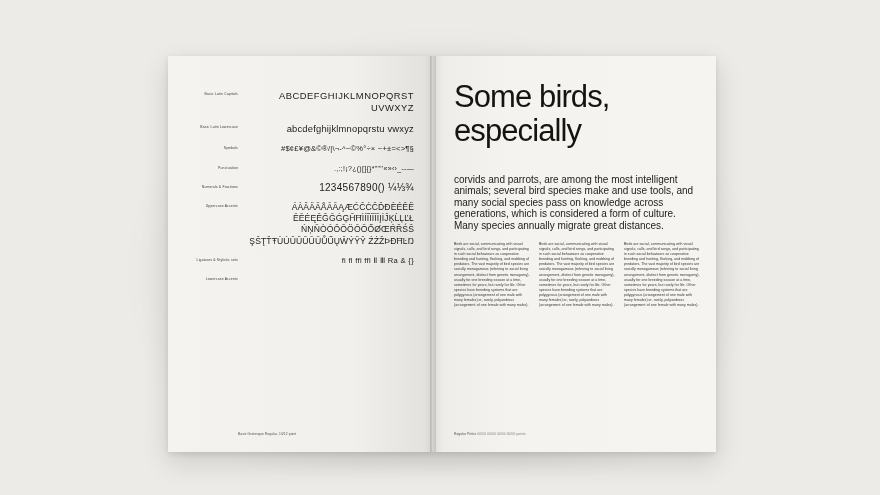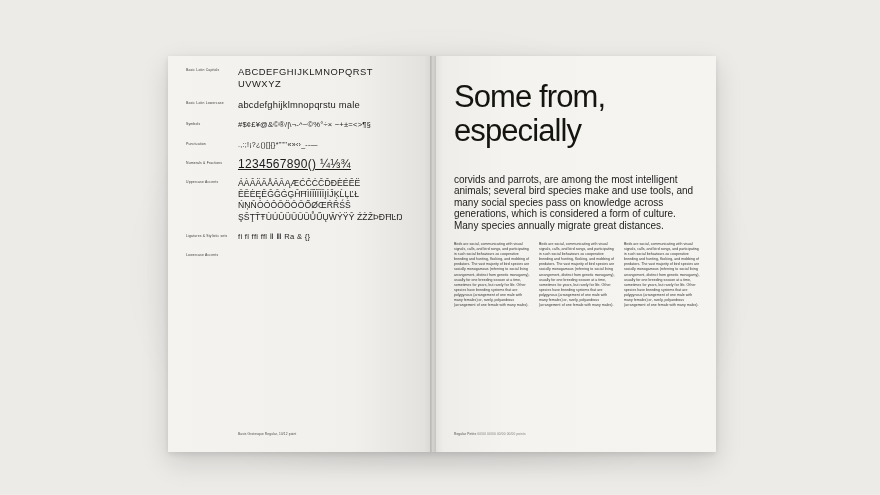--- a/index.html
+++ b/index.html
@@ -30,36 +30,36 @@
   .page.right{width:284px;
     background:linear-gradient(to right,#dedcd8 0%,#eeedea 4%,#f4f3f0 26%,#f5f4f1 100%);
   }
   .gutter{
     position:absolute;left:262px;top:0;width:6px;height:100%;
     background:linear-gradient(to right, rgba(0,0,0,0.16), rgba(0,0,0,0.04) 45%, rgba(0,0,0,0.13));
     z-index:5;pointer-events:none;
   }
 
   
-  .glyph-table{position:absolute;left:18px;top:10px;width:228px;}
+  .glyph-table{position:absolute;left:18px;top:34px;width:228px;text-align:right;}
   .row{display:flex;margin-bottom:9px;}
   .row .cat{
     width:52px;flex:0 0 52px;
     font-size:3.4px;line-height:1.35;letter-spacing:0.18px;
     color:#3b3b39;padding-top:2px;
   }
   .row .glyphs{
     flex:1;color:#1b1b1a;
     font-family:"Liberation Sans", sans-serif;
   }
   .g-caps{font-size:9.4px;line-height:12px;letter-spacing:0.5px;}
   .g-lower{font-size:9.4px;line-height:12px;letter-spacing:0.2px;}
   .g-sym{font-size:7.6px;line-height:10.5px;letter-spacing:0.2px;}
   .g-punct{font-size:7px;line-height:10px;letter-spacing:0.3px;}
-  .g-num{font-size:12px;line-height:10.5px;letter-spacing:0.3px;text-decoration:underline;}
+  .g-num{font-size:10px;line-height:10.5px;letter-spacing:0.3px;}
   .g-lig{font-size:7.6px;line-height:10.5px;letter-spacing:0.3px;}
   .g-upacc{font-size:8.6px;line-height:11.2px;letter-spacing:0.1px;}
   .g-lowacc{font-size:7.4px;line-height:10px;letter-spacing:0.05px;}
 
   .left-footer{
     position:absolute;left:70px;bottom:16px;
     font-size:3.2px;letter-spacing:0.15px;color:#4a4a48;
   }
 
   
@@ -98,21 +98,21 @@
     <div class="page left">
       <div class="glyph-table">
 
         <div class="row">
           <div class="cat">Basic Latin Capitals</div>
           <div class="glyphs g-caps">ABCDEFGHIJKLMNOPQRST UVWXYZ</div>
         </div>
 
         <div class="row">
           <div class="cat">Basic Latin Lowercase</div>
-          <div class="glyphs g-lower">abcdefghijklmnopqrstu male</div>
+          <div class="glyphs g-lower">abcdefghijklmnopqrstu vwxyz</div>
         </div>
 
         <div class="row">
           <div class="cat">Symbols</div>
           <div class="glyphs g-sym">#$¢£¥@&amp;©®/|\¬-^~©%°÷× −+±=&lt;&gt;¶§</div>
         </div>
 
         <div class="row">
           <div class="cat">Punctuation</div>
           <div class="glyphs g-punct">.,:;!¡?¿()[]{}*""''«»‹›_--—</div>
@@ -136,21 +136,21 @@
         <div class="row">
           <div class="cat">Lowercase Accents</div>
         </div>
 
       </div>
 
       <div class="left-footer">Basis Grotesque Regular, 10/12 point</div>
     </div>
 
     <div class="page right">
-      <div class="headline">Some from, especially</div>
+      <div class="headline">Some birds, especially</div>
       <div class="deck">corvids and parrots, are among the most intelligent animals; several bird species make and use tools, and many social species pass on knowledge across generations, which is considered a form of culture. Many species annually migrate great distances.</div>
 
       <div class="cols">
         <div class="col">Birds are social, communicating with visual signals, calls, and bird songs, and participating in such social behaviours as cooperative breeding and hunting, flocking, and mobbing of predators. The vast majority of bird species are socially monogamous (referring to social living arrangement, distinct from genetic monogamy), usually for one breeding season at a time, sometimes for years, but rarely for life. Other species have breeding systems that are polygynous (arrangement of one male with many females) or, rarely, polyandrous (arrangement of one female with many males).</div>
         <div class="col">Birds are social, communicating with visual signals, calls, and bird songs, and participating in such social behaviours as cooperative breeding and hunting, flocking, and mobbing of predators. The vast majority of bird species are socially monogamous (referring to social living arrangement, distinct from genetic monogamy), usually for one breeding season at a time, sometimes for years, but rarely for life. Other species have breeding systems that are polygynous (arrangement of one male with many females) or, rarely, polyandrous (arrangement of one female with many males).</div>
         <div class="col">Birds are social, communicating with visual signals, calls, and bird songs, and participating in such social behaviours as cooperative breeding and hunting, flocking, and mobbing of predators. The vast majority of bird species are socially monogamous (referring to social living arrangement, distinct from genetic monogamy), usually for one breeding season at a time, sometimes for years, but rarely for life. Other species have breeding systems that are polygynous (arrangement of one male with many females) or, rarely, polyandrous (arrangement of one female with many males).</div>
       </div>
 
       <div class="right-footer">
         <span>Regular Petite</span>

